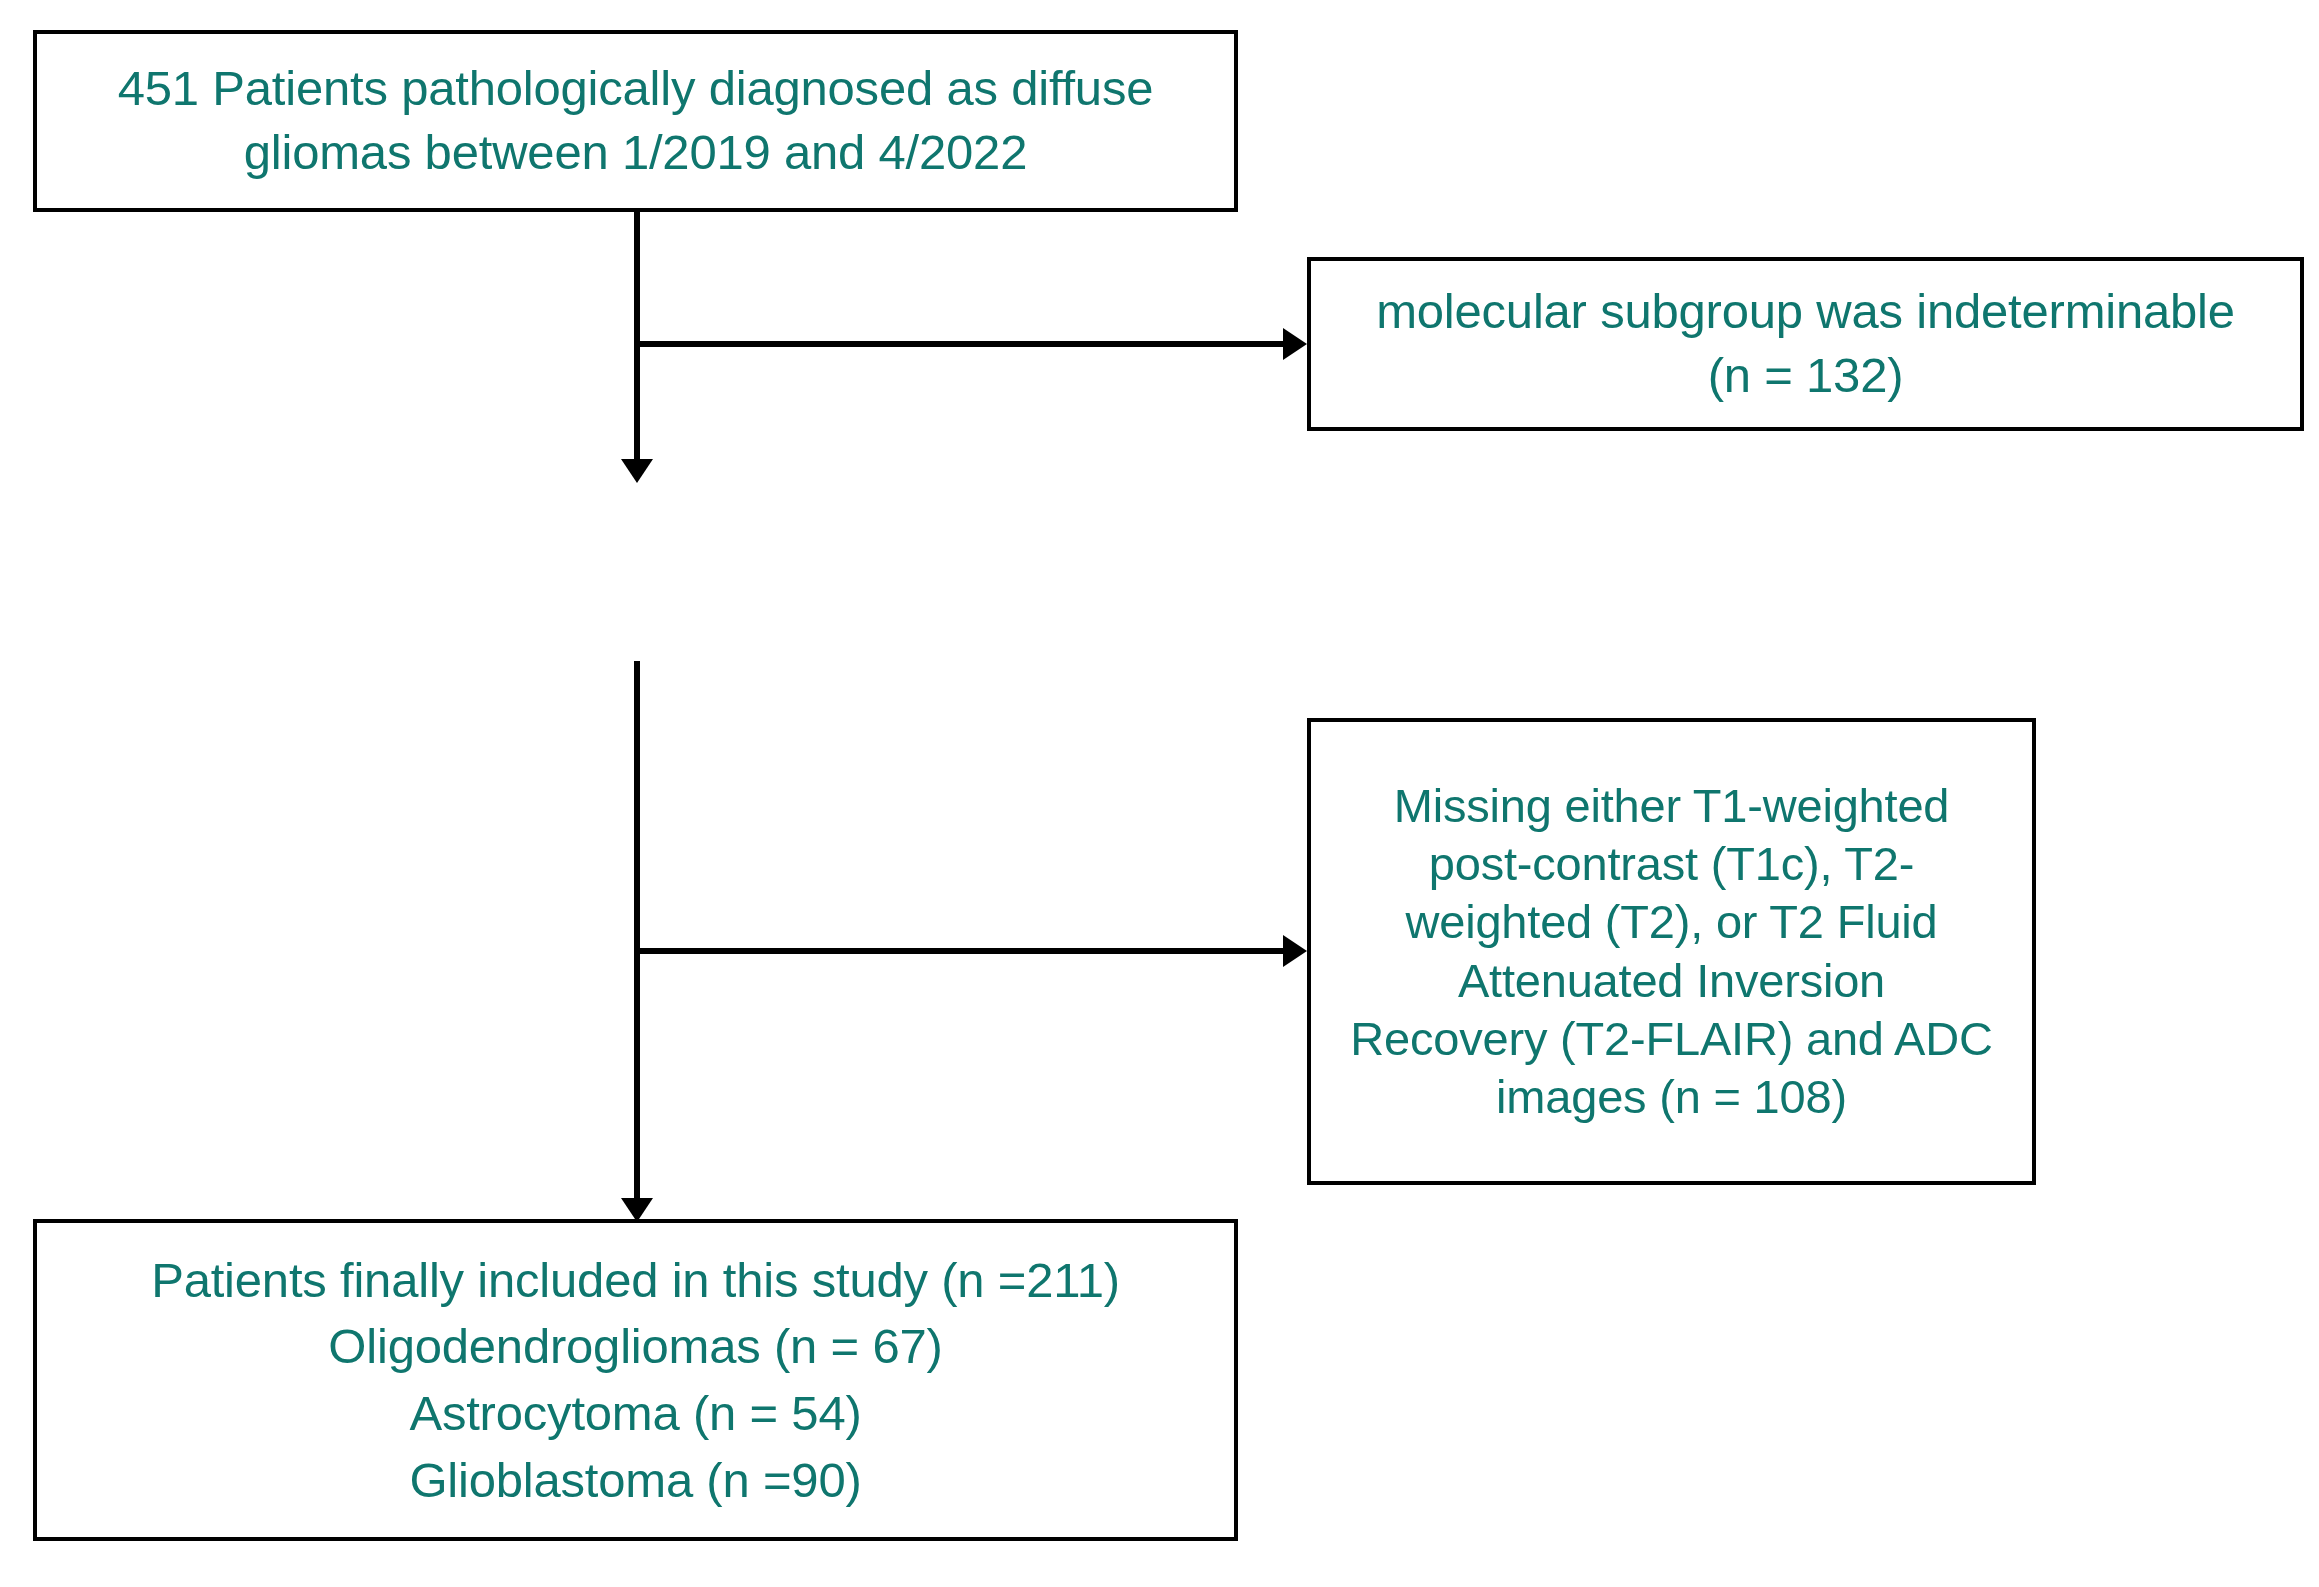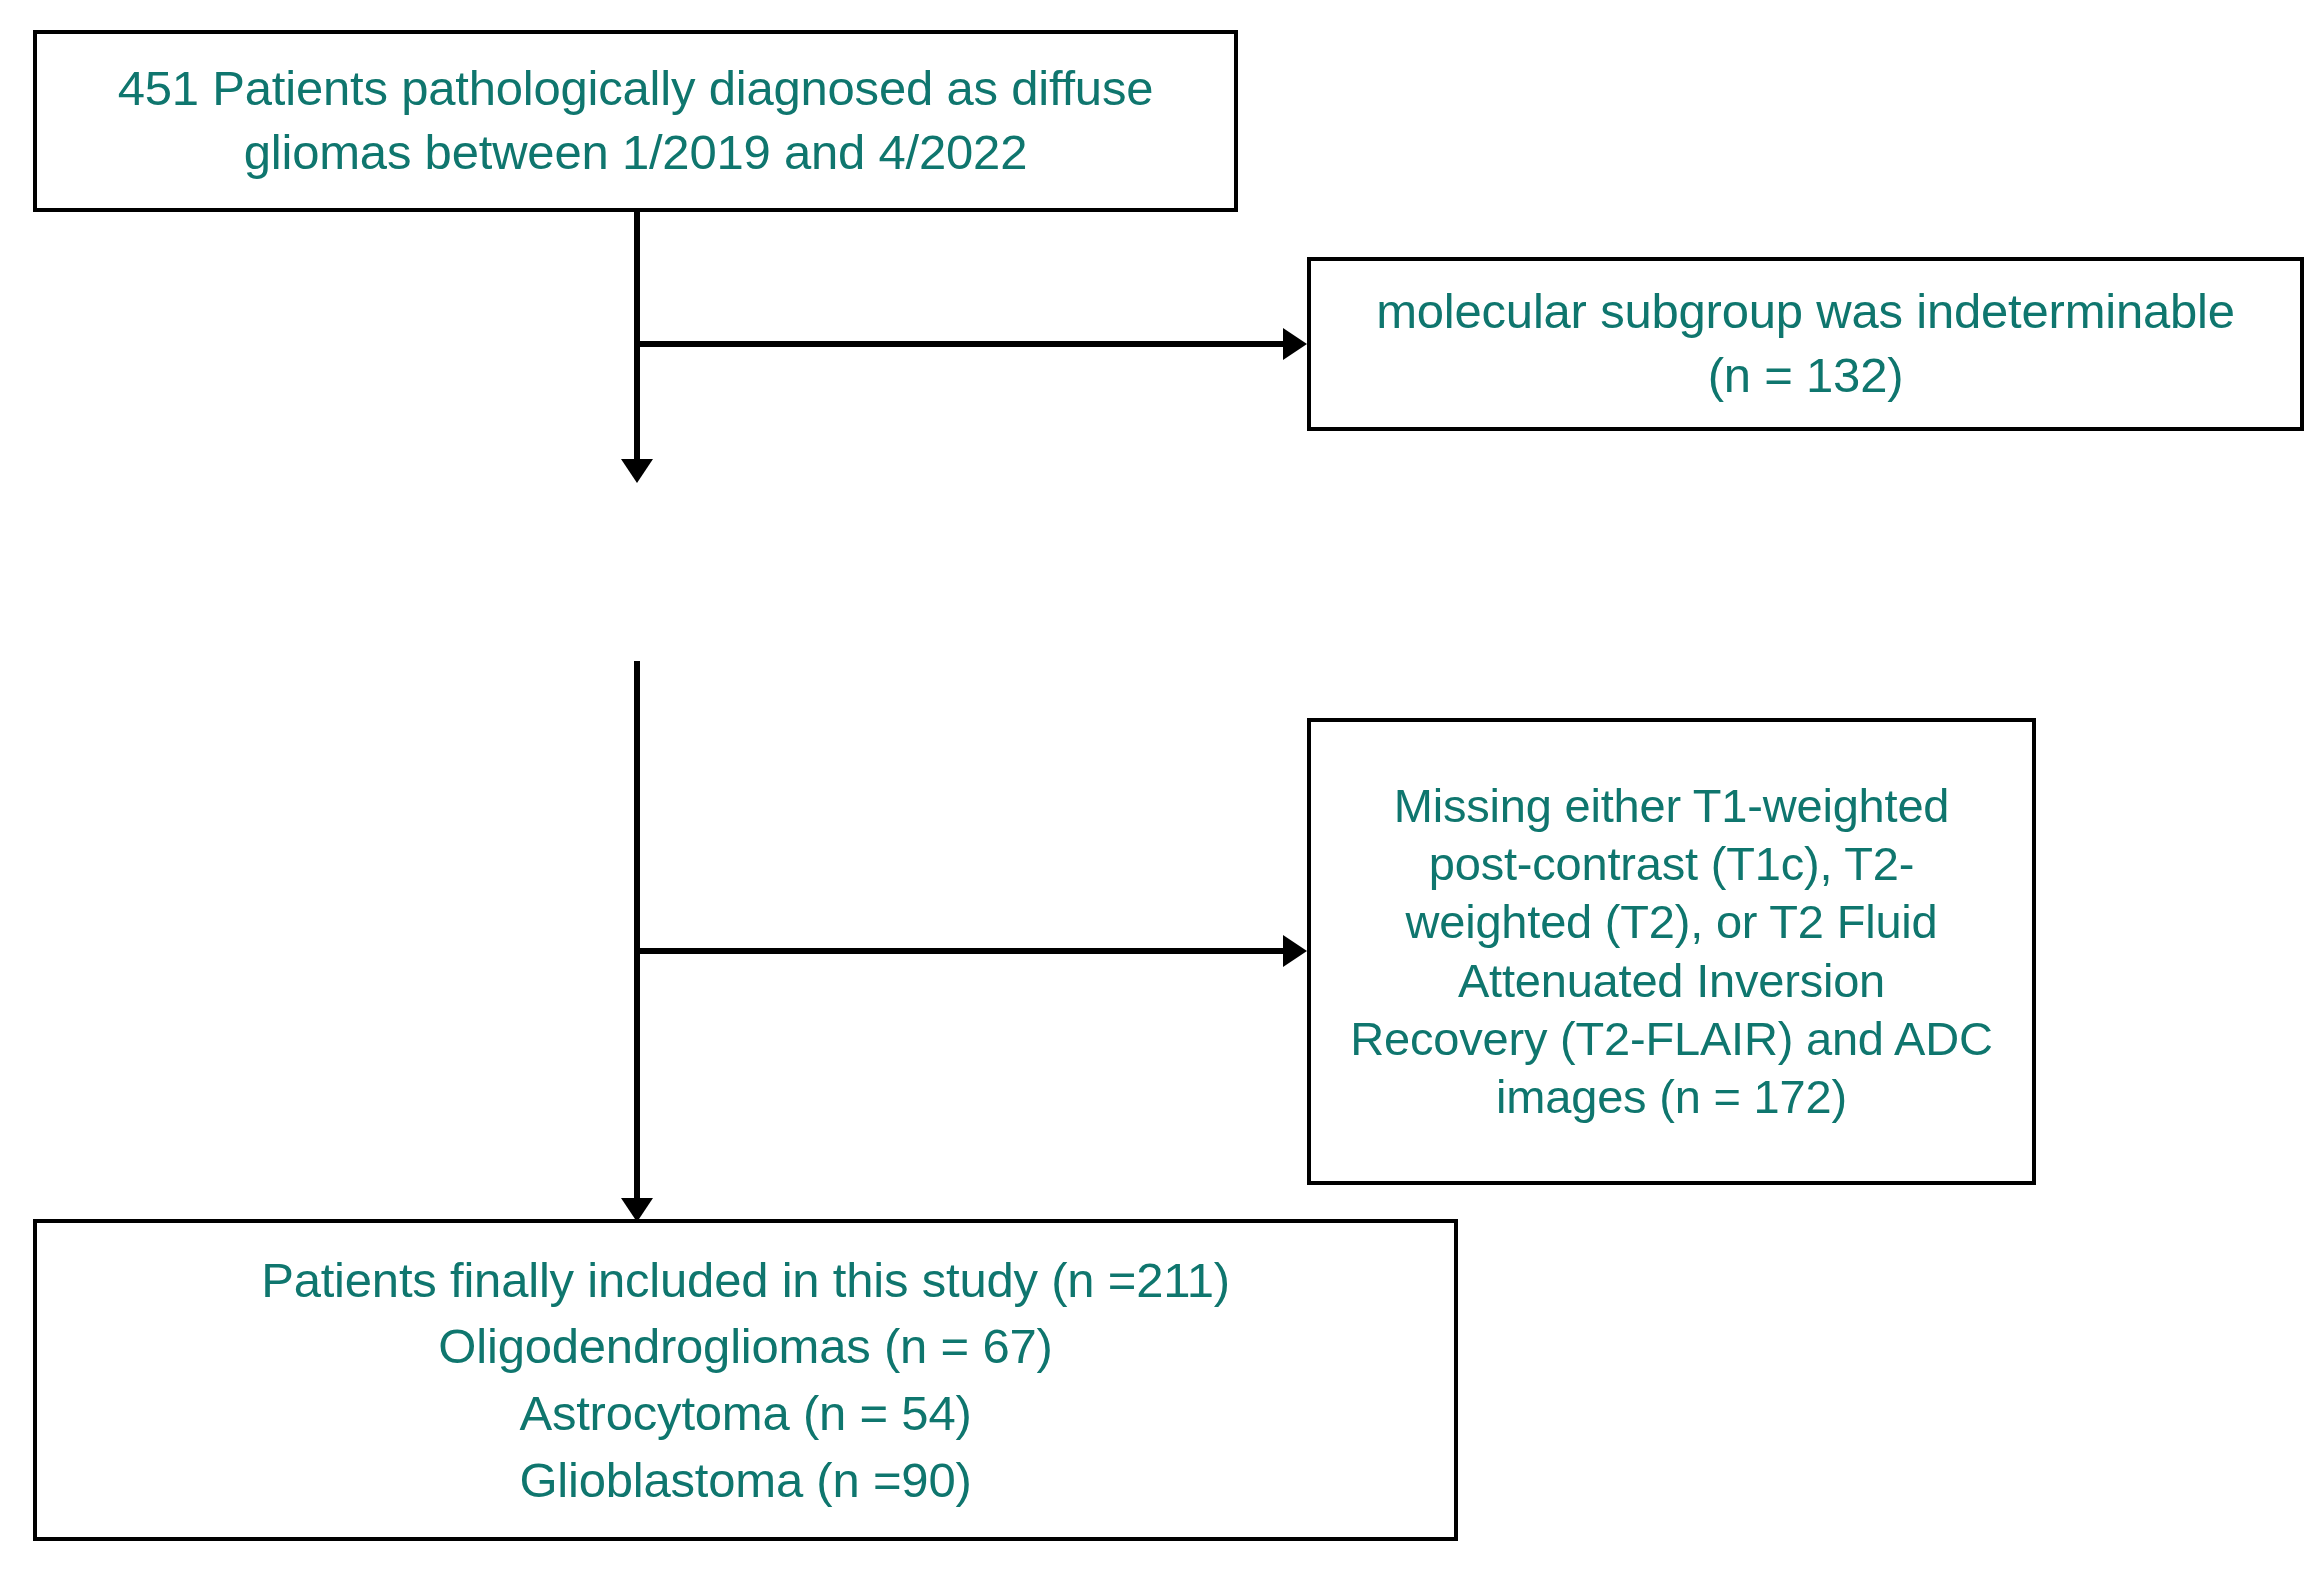--- a/index.html
+++ b/index.html
@@ -36,21 +36,21 @@
     letter-spacing: -0.2px;
     padding: 0 13px;
     box-sizing: border-box;
   }
 
   
   #box-cohort-initial   { left: 33px;   top: 30px;   width: 1205px; height: 182px; }
   #box-exclude-subgroup { left: 1307px; top: 257px;  width: 997px; height: 174px; }
   #box-cohort-confirmed { left: 33px;   top: 482px;  width: 1205px; height: 179px; }
   #box-exclude-imaging  { left: 1307px; top: 718px;  width: 729px;  height: 467px; }
-  #box-cohort-final     { left: 33px;   top: 1219px; width: 1425px; height: 322px; }
+  #box-cohort-final     { left: 33px;   top: 1219px; width: 1205px; height: 322px; }
 
   #box-exclude-imaging .box-text { font-size: 47px; line-height: 1.24; }
   #box-cohort-final .box-text    { line-height: 1.36; }
 
   
   .conn {
     position: absolute;
     background: #000000;
   }
   .conn-v { width: 5.6px; }
@@ -102,21 +102,21 @@
 (n = 132)</span>
   </div>
 
 
   <div class="flow-box" id="box-exclude-imaging">
     <span class="box-text">Missing either T1-weighted
 post-contrast (T1c), T2-
 weighted (T2), or T2 Fluid
 Attenuated Inversion
 Recovery (T2-FLAIR) and ADC
-images (n = 172)</span>
+images (n = 108)</span>
   </div>
 
   <div class="flow-box" id="box-cohort-final">
     <span class="box-text">Patients finally included in this study (n =211)
 Oligodendrogliomas (n = 67)
 Astrocytoma (n = 54)
 Glioblastoma (n =90)</span>
   </div>
 
   <div class="conn conn-v" id="conn-v-initial-confirmed"></div>

